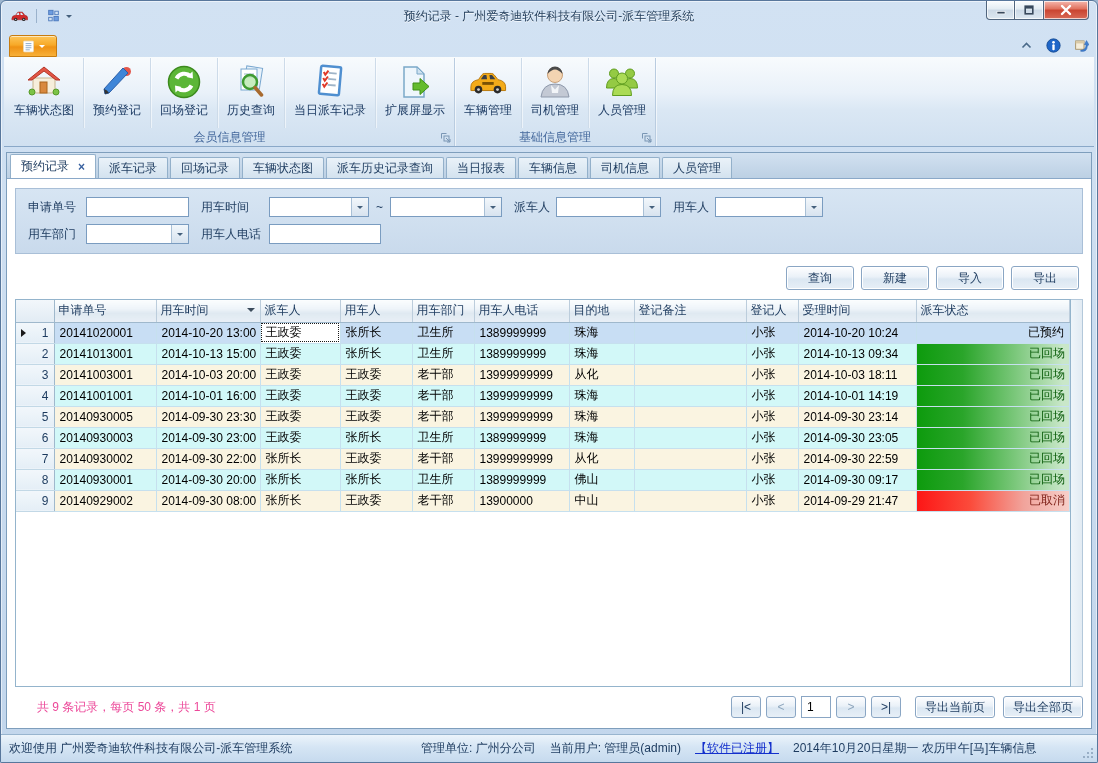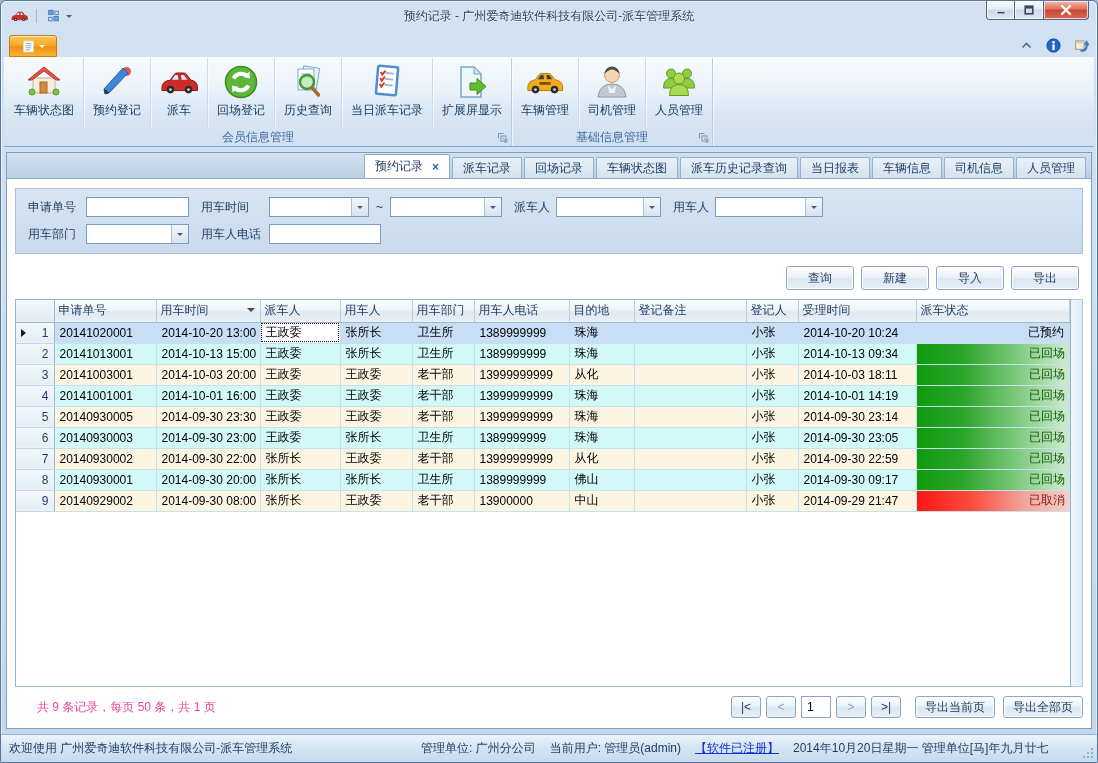--- a/index.html
+++ b/index.html
@@ -51,21 +51,21 @@
     box-shadow:1px 0 0 rgba(255,255,255,.55);cursor:pointer;}
   .ritem:last-child{border-right:none;box-shadow:none;}
   .ritem .ic{width:38px;height:36px;align-items:center;justify-content:center;}
   .rlbl{margin-top:2px;color:#1e3c64;white-space:nowrap;}
   .rcaption{height:18px;display:flex;align-items:center;justify-content:center;color:#44689c;position:relative;flex:none;}
   .launcher{position:absolute;right:3px;bottom:3px;width:11px;height:11px;cursor:pointer;}
 
   
   .workarea{flex:1;display:flex;flex-direction:column;margin:5px 5px 0;border:1px solid #7e9ebc;background:#fff;min-height:0;}
   .doctabs{height:26px;flex:none;background:linear-gradient(#d2e1f0,#bcd0e4);display:flex;align-items:flex-end;padding:0 3px;
-    border-bottom:1px solid #8aa8c8;justify-content:flex-end;}
+    border-bottom:1px solid #8aa8c8;}
   .dtab{height:21px;display:flex;align-items:center;padding:0 10px;margin-right:2px;color:#1c3a5e;cursor:pointer;
     background:linear-gradient(#eaf2f9,#d3e2ef);border:1px solid #93b0ca;border-bottom:none;border-radius:2px 2px 0 0;white-space:nowrap;}
   .dtab.active{background:#fff;height:24px;}
   .dtab-close{margin-left:9px;color:#3a62a0;font-weight:bold;font-size:12px;line-height:1;cursor:pointer;}
 
   .page{flex:1;display:flex;flex-direction:column;background:#fff;min-height:0;}
   .filter-panel{margin:9px 8px 0;border:1px solid #a9bfd7;background:linear-gradient(#d7e5f3,#c9daec);padding:8px 12px 9px;flex:none;}
   .frow{display:flex;align-items:center;margin-top:7px;}
   .frow:first-child{margin-top:0;}
   .flabel{color:#1c3a5e;margin-right:6px;white-space:nowrap;}
@@ -237,34 +237,20 @@
               <svg viewBox="0 0 36 36">
                 <circle cx="27.5" cy="7.5" r="4.5" fill="#e2574c"></circle>
                 <path d="M6 30L10 29L29 9L24 4L5 25Z" fill="#3f86d8" stroke="#2b5fa8"></path>
                 <path d="M6 30L10 29L8 26.5L5 25Z" fill="#333"></path>
               </svg>
             </span>
             <div class="rlbl">预约登记</div>
           </div>
           <div class="ritem">
             <span class="ic">
-              <svg viewBox="0 0 40 26">
-                <path d="M2 19q0-7 9-8l4-6q1-1.5 3-1.5h7q2 0 3 1.5l4.5 6q7 1 7 8v3H2z" fill="#cf2b2b" stroke="#8f1515"></path>
-                <path d="M16 5.5l-3.5 5h7l-.8-5z" fill="#d6ecf8"></path>
-                <path d="M22 5.5l.8 5h6l-3.8-5z" fill="#d6ecf8"></path>
-                <circle cx="11" cy="21" r="4" fill="#2b2b2b"></circle>
-                <circle cx="30" cy="21" r="4" fill="#2b2b2b"></circle>
-                <circle cx="11" cy="21" r="1.5" fill="#cfcfcf"></circle>
-                <circle cx="30" cy="21" r="1.5" fill="#cfcfcf"></circle>
-              </svg>
-            </span>
-            <div class="rlbl">派车</div>
-          </div>
-          <div class="ritem">
-            <span class="ic">
               <svg viewBox="0 0 36 36">
                 <circle cx="18" cy="18" r="15.5" fill="#5cb637" stroke="#3c8a1d" stroke-width="1.5"></circle>
                 <path d="M10.5 14.5a9 9 0 0 1 14-2.5" fill="none" stroke="#fff" stroke-width="4"></path>
                 <polygon points="27,14.5 20.5,13 26.5,7.5" fill="#fff"></polygon>
                 <path d="M25.5 21.5a9 9 0 0 1-14 2.5" fill="none" stroke="#fff" stroke-width="4"></path>
                 <polygon points="9,21.5 15.5,23 9.5,28.5" fill="#fff"></polygon>
               </svg>
             </span>
             <div class="rlbl">回场登记</div>
           </div>
@@ -657,21 +643,21 @@
         </div>
       </div>
     </div>
   </div>
 
   <div class="statusbar">
     <span class="sb-welcome sb-t">欢迎使用 广州爱奇迪软件科技有限公司-派车管理系统</span>
     <span class="sb-t">管理单位: 广州分公司</span>
     <span class="sb-t">当前用户: 管理员(admin)</span>
     <span class="lic">【软件已注册】</span>
-    <span class="sb-t">2014年10月20日星期一 管理单位[马]年九月廿七</span>
+    <span class="sb-t">2014年10月20日星期一 农历甲午[马]车辆信息</span>
     <span class="grip ic">
         <svg viewBox="0 0 12 12">
           <g fill="#8ba3bb">
             <circle cx="10" cy="2" r="1.1"></circle>
             <circle cx="10" cy="6" r="1.1"></circle>
             <circle cx="10" cy="10" r="1.1"></circle>
             <circle cx="6" cy="6" r="1.1"></circle>
             <circle cx="6" cy="10" r="1.1"></circle>
             <circle cx="2" cy="10" r="1.1"></circle>
           </g>

